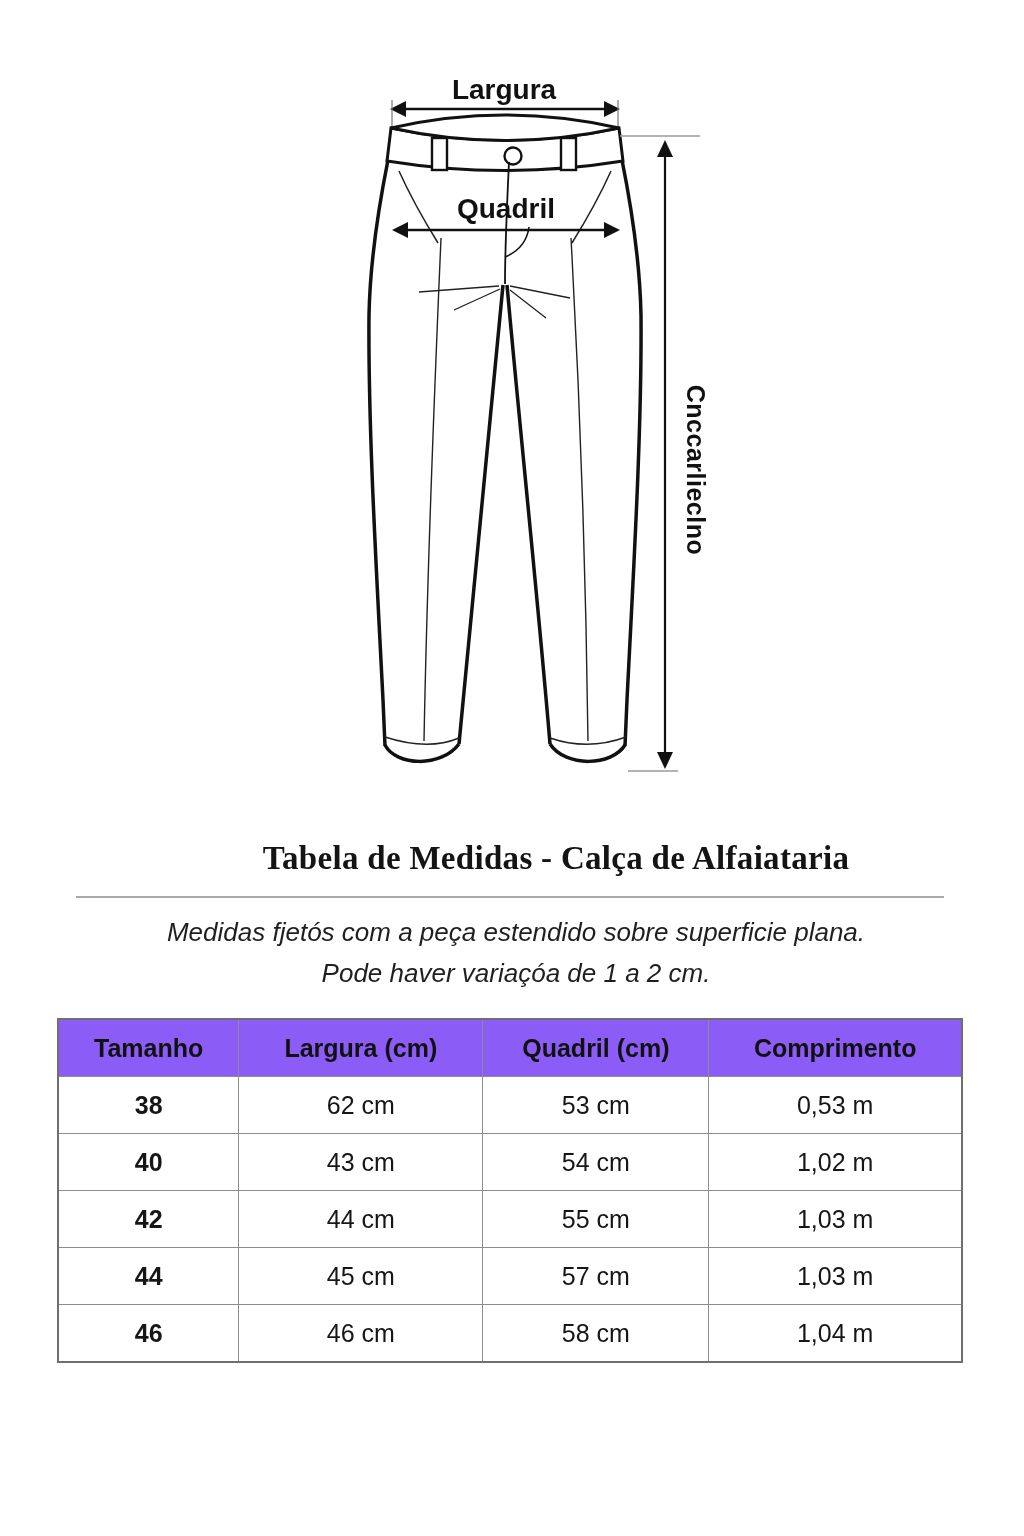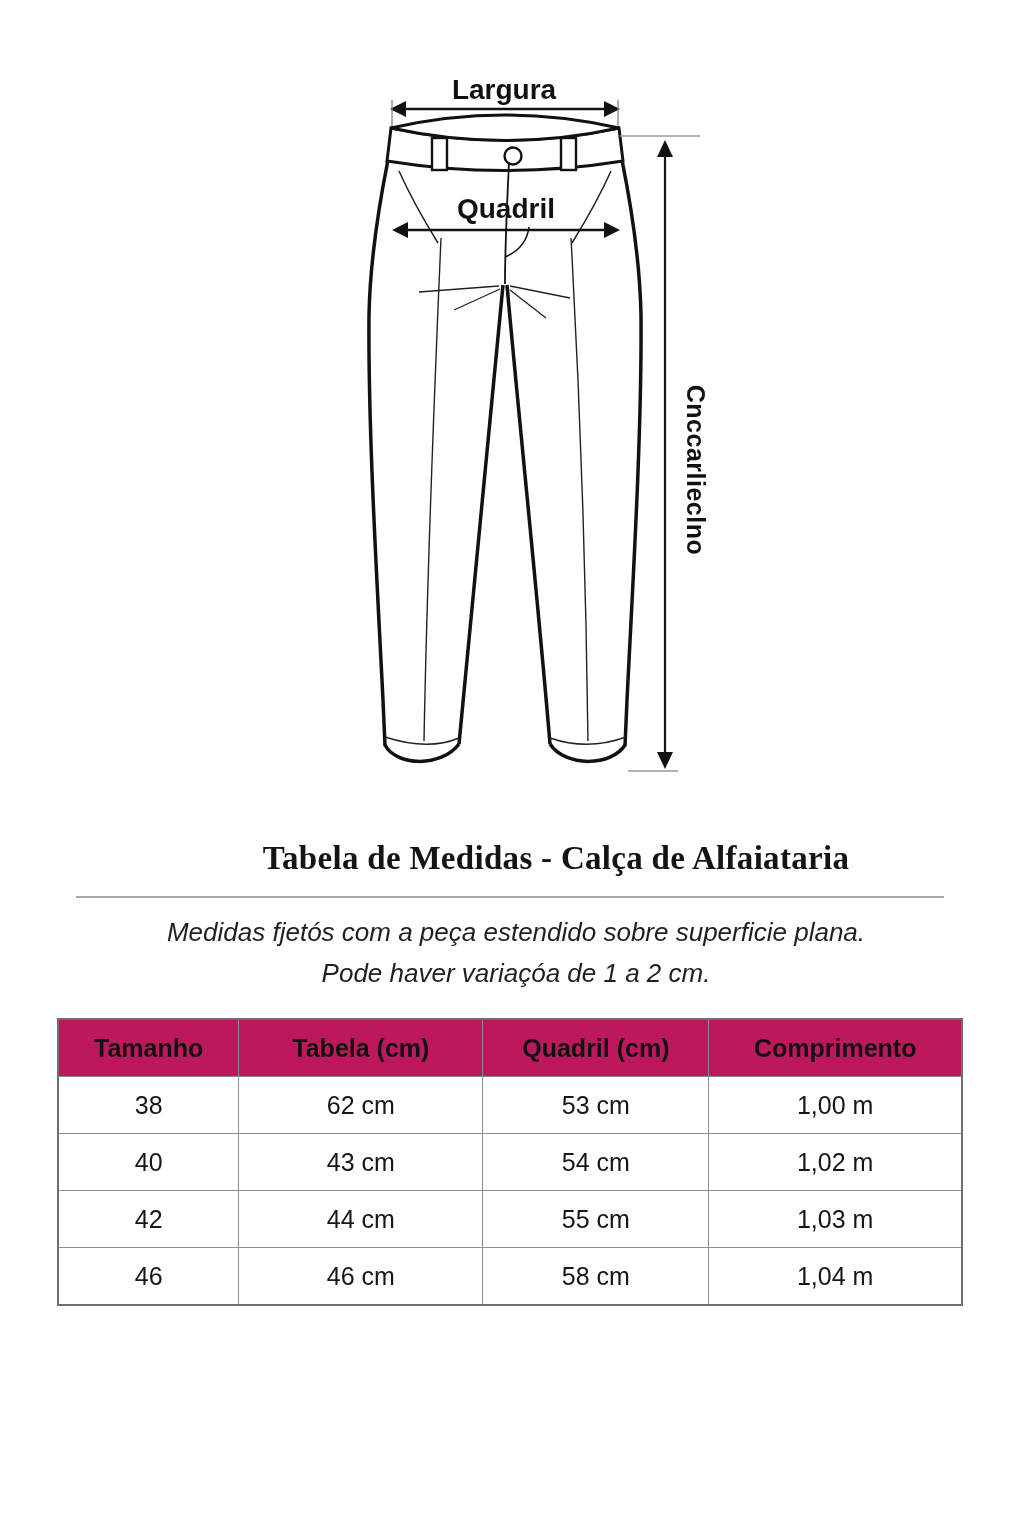--- a/index.html
+++ b/index.html
@@ -26,23 +26,23 @@
     position:absolute;top:1018px;left:57px;width:906px;
     border-collapse:collapse;table-layout:fixed;
     border:2px solid #6f6f6f;
     font-size:25px;color:#161616;
   }
   .size-table th,.size-table td{
     border:1.5px solid #8d8d8d;text-align:center;vertical-align:middle;
     height:56px;padding:0;
   }
   .size-table th{
-    background:#be185d;font-weight:700;font-size:25px;color:#111;
+    background:#8b5cf6;font-weight:700;font-size:25px;color:#111;
   }
-  .size-table td.size-col{font-weight:400;}
+  .size-table td.size-col{font-weight:700;}
 </style>
 </head>
 <body>
 
 <div class="diagram-wrap">
   <svg width="1024" height="812" viewBox="0 0 1024 812">
 
     <g stroke="#111" stroke-width="2.4" fill="#111">
       <line x1="403" y1="109" x2="607" y2="109"></line>
       <polygon points="390,109 406,101 406,117" stroke="none"></polygon>
@@ -121,44 +121,50 @@
 <table class="size-table">
   <colgroup>
     <col style="width:20%">
     <col style="width:27%">
     <col style="width:25%">
     <col style="width:28%">
   </colgroup>
   <thead>
     <tr>
       <th>Tamanho</th>
-      <th>Tabela (cm)</th>
+      <th>Largura (cm)</th>
       <th>Quadril (cm)</th>
       <th>Comprimento</th>
     </tr>
   </thead>
   <tbody>
     <tr>
       <td class="size-col">38</td>
       <td>62 cm</td>
       <td>53 cm</td>
-      <td>1,00 m</td>
+      <td>0,53 m</td>
     </tr>
     <tr>
       <td class="size-col">40</td>
       <td>43 cm</td>
       <td>54 cm</td>
       <td>1,02 m</td>
     </tr>
     <tr>
       <td class="size-col">42</td>
       <td>44 cm</td>
       <td>55 cm</td>
       <td>1,03 m</td>
     </tr>
     <tr>
+      <td class="size-col">44</td>
+      <td>45 cm</td>
+      <td>57 cm</td>
+      <td>1,03 m</td>
+    </tr>
+    <tr>
       <td class="size-col">46</td>
       <td>46 cm</td>
       <td>58 cm</td>
       <td>1,04 m</td>
     </tr>
   </tbody>
 </table>
 
 </body></html>

